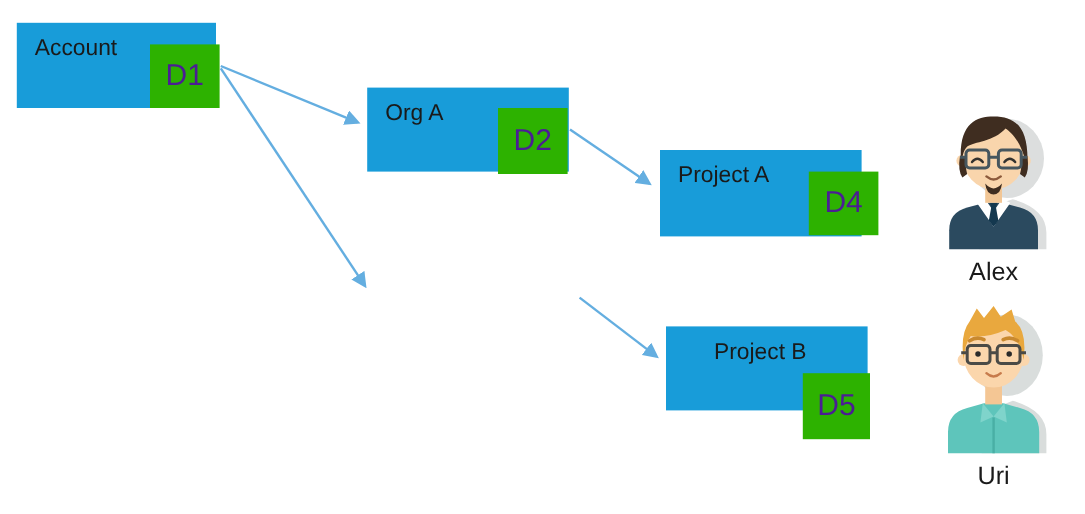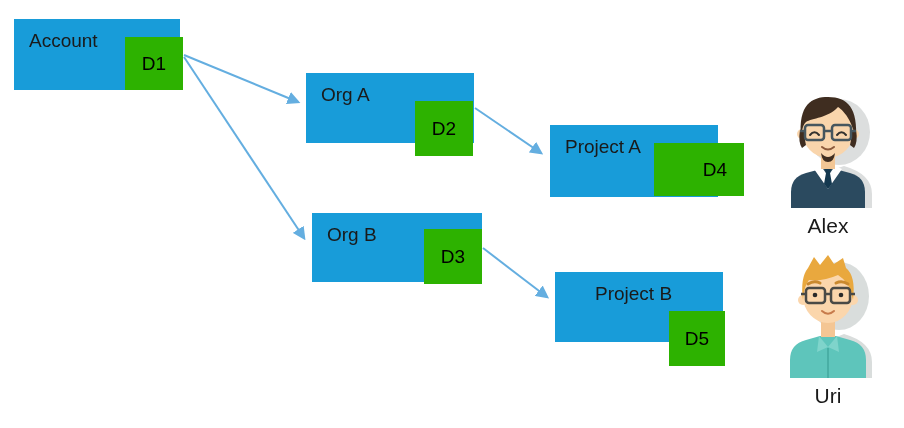--- a/index.html
+++ b/index.html
@@ -22,32 +22,32 @@
     position: absolute;
     background: #189CD9;
     color: #1a1a1a;
     font-size: 19px;
     box-sizing: border-box;
     padding: 11px 0 0 15px;
   }
   .badge {
     position: absolute;
     background: #2DB200;
-    color: #000000;
-    font-size: 19px;
+    color: #4c1d95;
+    font-size: 25px;
     display: flex;
     align-items: center;
     justify-content: center;
   }
   .node-account  { left: 14px;  top: 19px;  width: 166px; height: 71px; }
   .badge-d1      { left: 111px; top: 18px;  width: 58px;  height: 53px; }
   .node-org-a    { left: 306px; top: 73px;  width: 168px; height: 70px; }
-  .badge-d2      { left: 109px; top: 28px;  width: 58px;  height: 55px; }
+  .badge-d2      { left: 109px; top: 17px;  width: 58px;  height: 55px; }
   .node-project-a{ left: 550px; top: 125px; width: 168px; height: 72px; }
-  .badge-d4      { left: 104px; top: 18px;  width: 58px;  height: 53px; padding-left: 32px; }
+  .badge-d4      { left: 124px; top: 18px;  width: 58px;  height: 53px; }
   .node-org-b    { left: 312px; top: 213px; width: 170px; height: 69px; }
   .badge-d3      { left: 112px; top: 16px;  width: 58px;  height: 55px; }
   .node-project-b{ left: 555px; top: 272px; width: 168px; height: 70px; padding-left: 40px; }
   .badge-d5      { left: 114px; top: 19px;  width: 56px;  height: 55px; margin-top: 20px; }
   .user {
     position: absolute;
     width: 120px;
     text-align: center;
   }
   .user-alex { left: 768px; top: 92px; }
@@ -90,26 +90,20 @@
     </div>
   </div>
 
   <div class="node node-project-a">
     <span>Project A</span>
     <div class="badge badge-d4">
       <span>D4</span>
     </div>
   </div>
 
-  <div class="node node-org-b">
-    <span>Org B</span>
-    <div class="badge badge-d3">
-      <span>D3</span>
-    </div>
-  </div>
 
   <div class="node node-project-b">
     <span>Project B</span>
     <div class="badge badge-d5">
       <span>D5</span>
     </div>
   </div>
 
   <div class="user user-alex">
     <svg width="100" height="116" viewBox="0 0 100 116" xmlns="http://www.w3.org/2000/svg">

